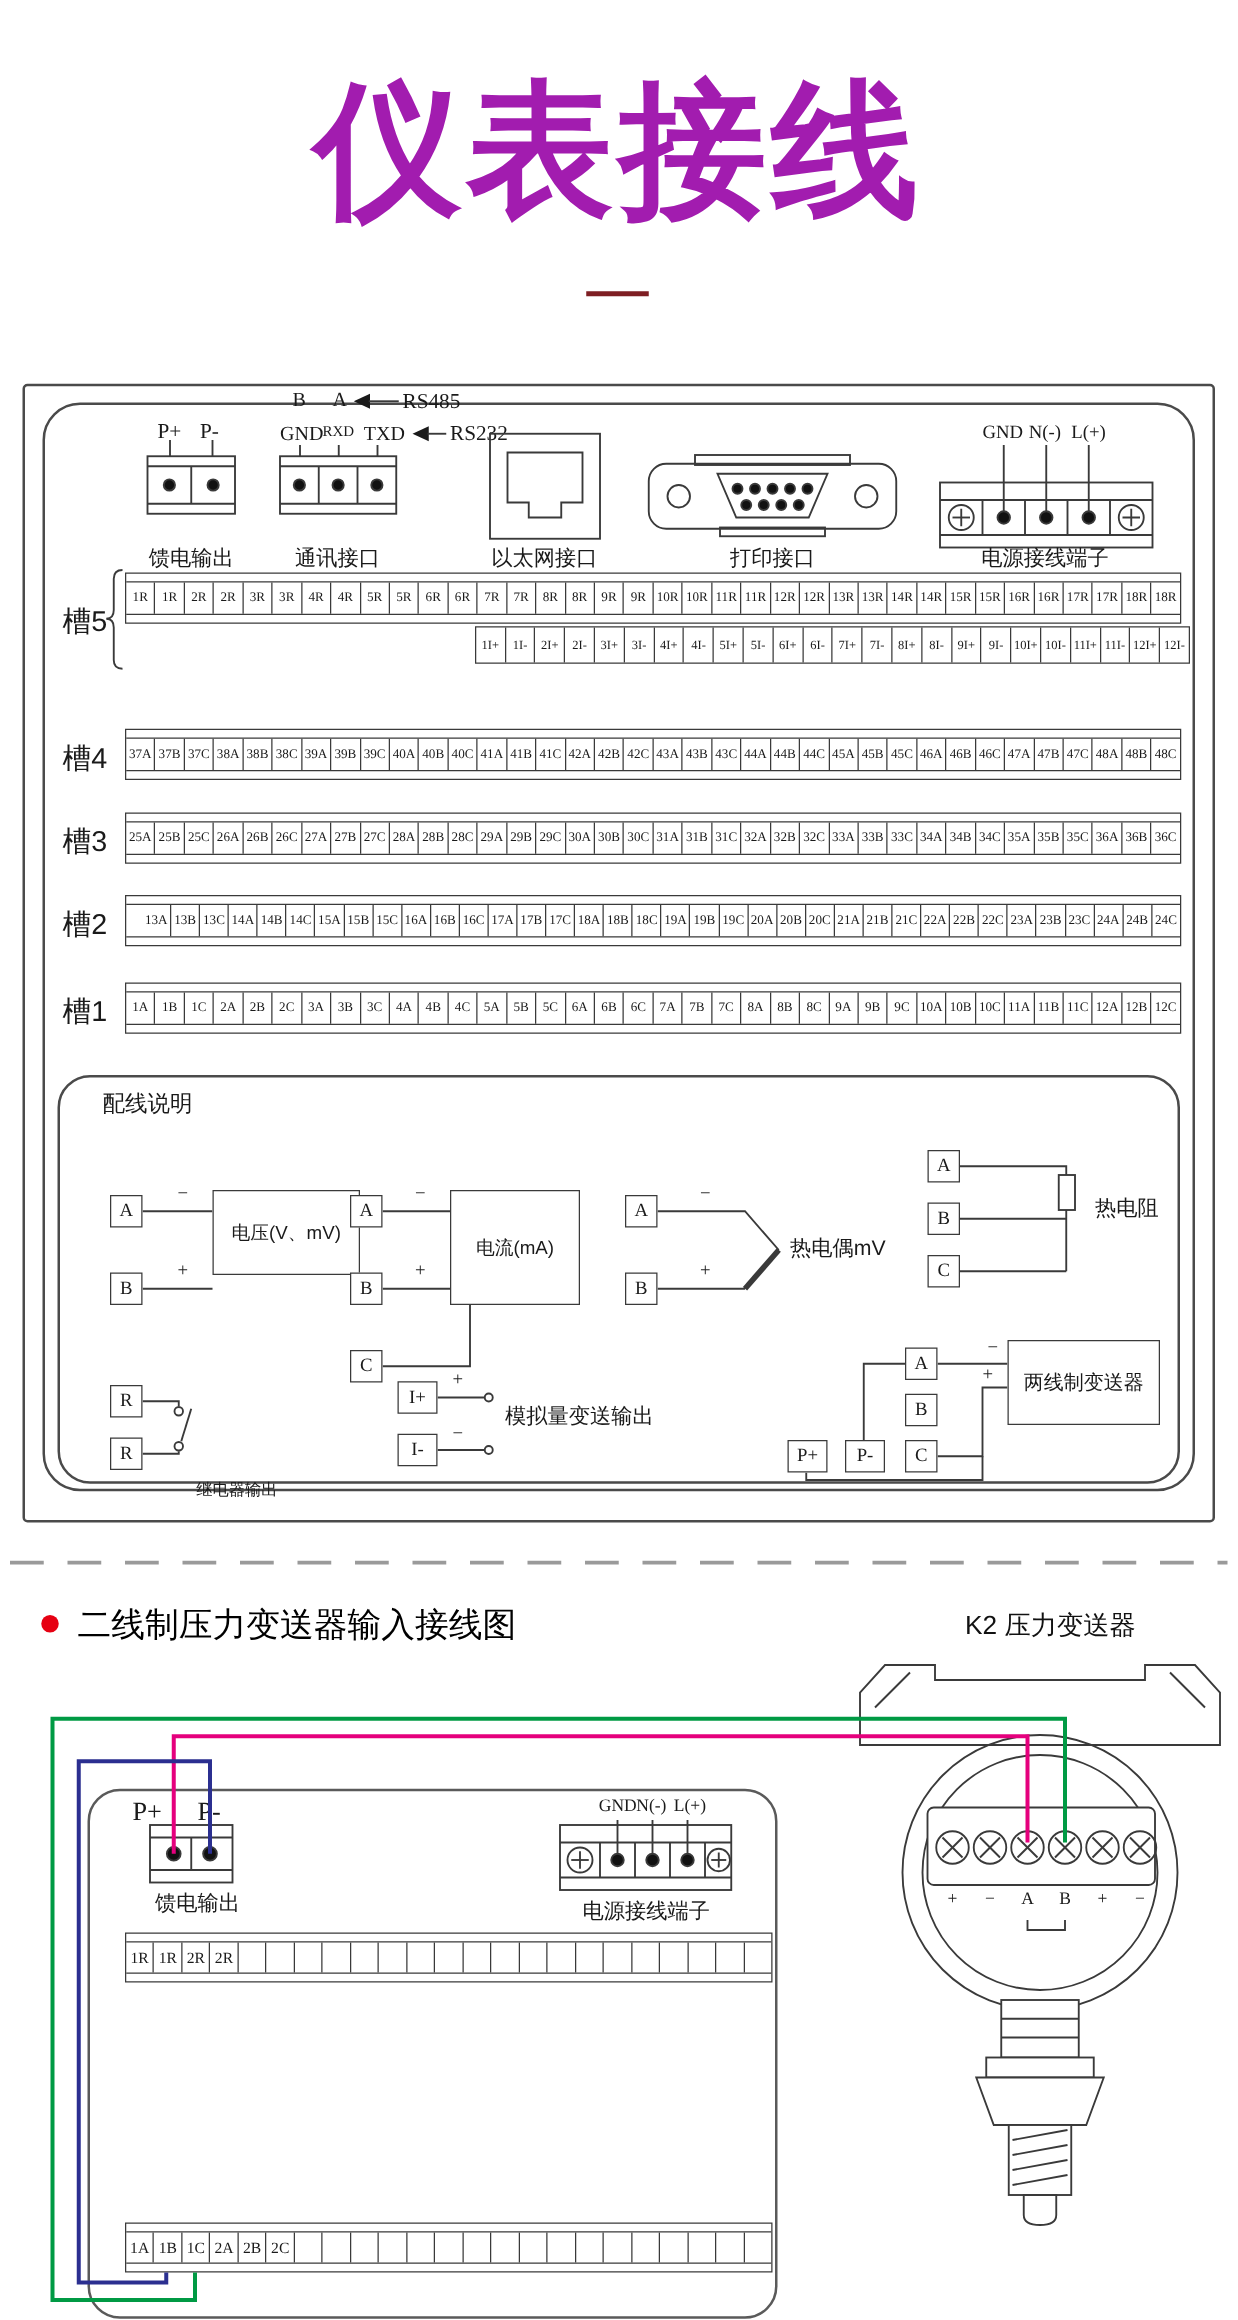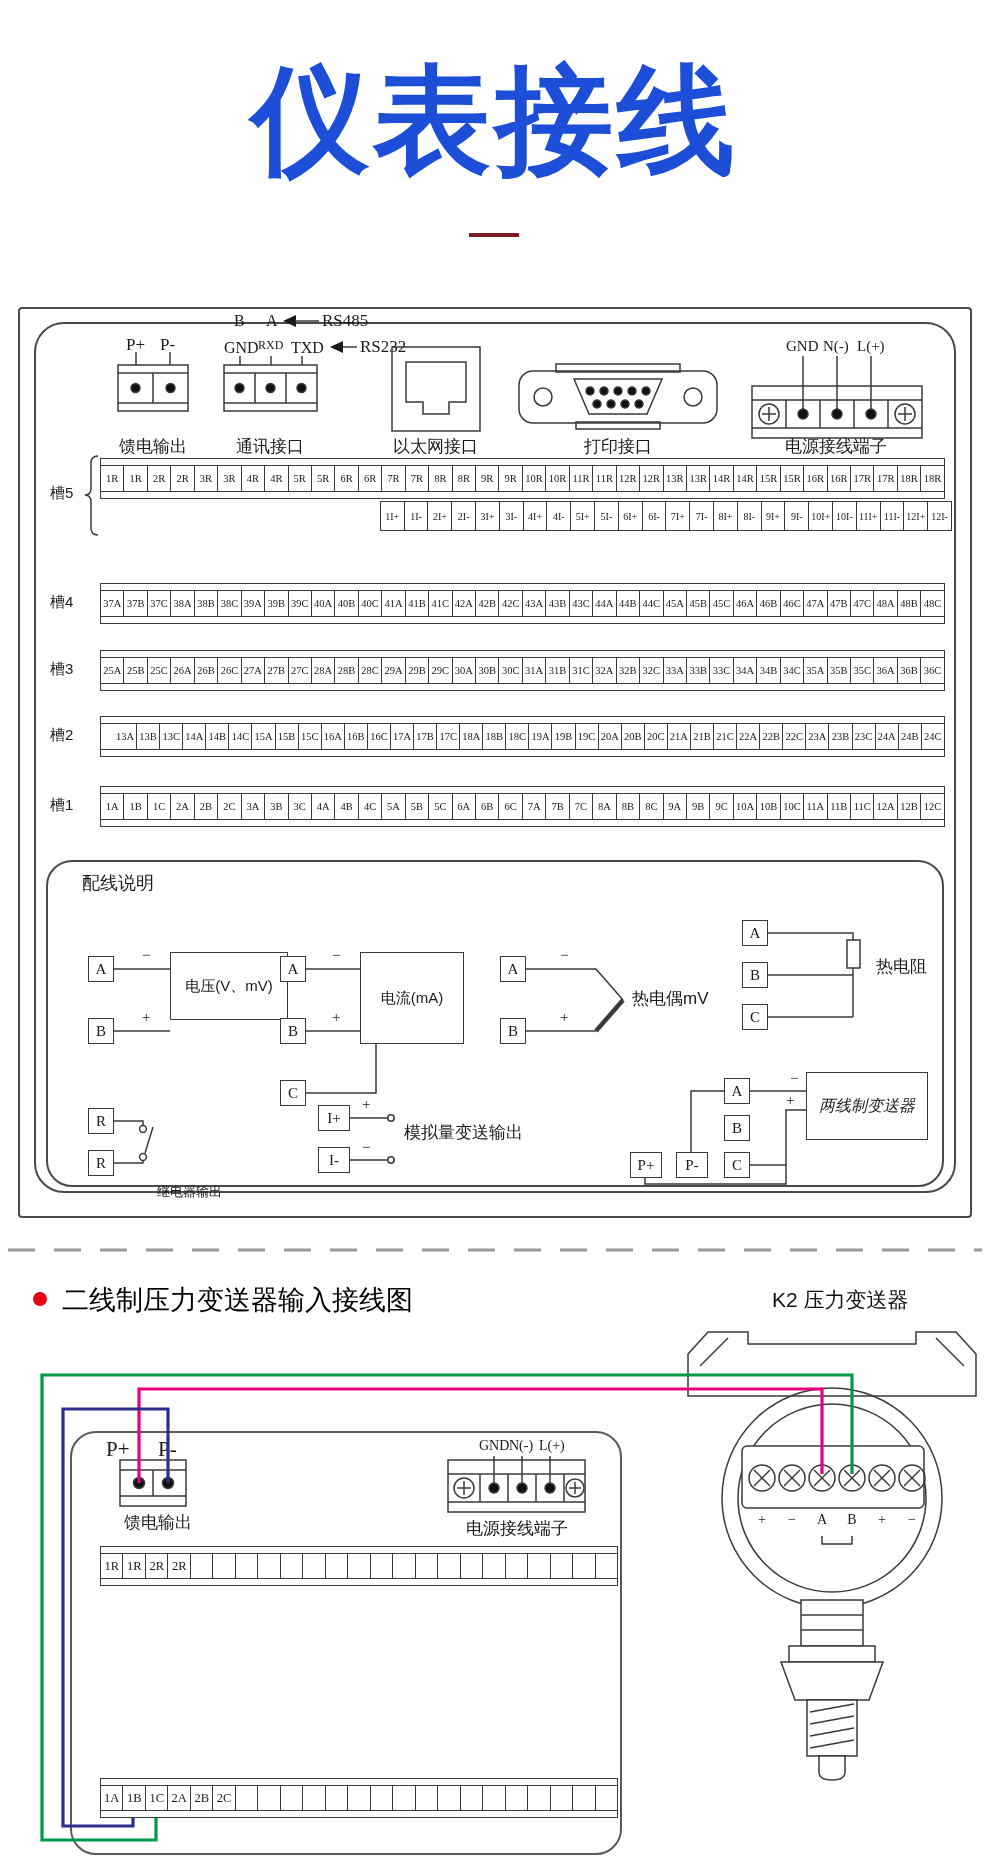--- a/index.html
+++ b/index.html
@@ -1,21 +1,21 @@
 <!DOCTYPE html>
 <html><head>
 <meta charset="utf-8">
 <style>
   html,body{margin:0;padding:0;background:#fff;}
   .page{position:relative;width:990px;height:1856px;background:#fff;overflow:hidden;
         font-family:"Liberation Sans",sans-serif;color:#1a1a1a;}
   .lbl{position:absolute;white-space:nowrap;line-height:1.1;}
   .serif{font-family:"Liberation Serif",serif;}
   .page-title{position:absolute;left:0;right:0;top:42px;text-align:center;
-              font-size:118px;font-weight:900;color:#1d4ed8;letter-spacing:4px;}
+              font-size:118px;font-weight:900;color:#a21caf;letter-spacing:4px;}
   .title-underline{position:absolute;left:469px;top:233px;width:50px;height:4px;background:#7e1e23;}
   .outer-box{position:absolute;left:18px;top:307px;width:954px;height:911px;
              border:2px solid #4a4a4a;border-radius:4px;box-sizing:border-box;}
   .inner-box{position:absolute;left:34px;top:322px;width:922px;height:871px;
              border:2px solid #4a4a4a;border-radius:30px;box-sizing:border-box;}
   .notes-box{position:absolute;left:46px;top:860px;width:898px;height:327px;
              border:2px solid #4a4a4a;border-radius:26px;box-sizing:border-box;}
   .panel-box{position:absolute;left:70px;top:1431px;width:552px;height:424px;
              border:2px solid #5a5a5a;border-radius:26px;box-sizing:border-box;}
   .tbox{position:absolute;width:26px;height:26px;border:1.5px solid #3a3a3a;background:#fff;
@@ -23,21 +23,21 @@
         font-family:"Liberation Serif",serif;font-size:15px;z-index:3;}
   .strip{position:absolute;border:1.6px solid #3a3a3a;background:#fff;box-sizing:border-box;
          display:flex;flex-direction:column;z-index:3;}
   .band{height:6px;flex:0 0 6px;}
   .bt{border-bottom:1.2px solid #3a3a3a;}
   .bb{border-top:1.2px solid #3a3a3a;}
   .cellrow{flex:1;display:flex;align-items:stretch;font-family:"Liberation Serif",serif;}
   .tcell{flex:1;display:flex;align-items:center;justify-content:center;
          border-right:1px solid #3a3a3a;overflow:hidden;}
   .tcell:last-child{border-right:none;}
-  .slotname{font-size:15px;z-index:3;}
+  .slotname{font-size:23px;z-index:3;}
   .connlbl{font-size:17px;z-index:3;}
   .sign{font-family:"Liberation Serif",serif;font-size:15px;z-index:3;}
   .dlabel{z-index:3;}
   .boxlabel{position:absolute;display:flex;align-items:center;justify-content:center;
             border:1.6px solid #3a3a3a;background:#fff;box-sizing:border-box;z-index:3;font-size:15px;}
   svg{position:absolute;left:0;top:0;z-index:2;}
   svg.wires{z-index:5;}
   .bullet{position:absolute;width:14px;height:14px;border-radius:50%;background:#e60012;z-index:3;}
   .sec2-title{position:absolute;font-size:27px;color:#000;z-index:3;}
   .k2-title{position:absolute;font-size:21px;color:#111;z-index:3;}
@@ -559,21 +559,21 @@
   <span class="lbl sign" style="left:362px;top:1139px;">−</span>
   <span class="lbl dlabel" style="left:404px;top:1124px;font-size:17px;">模拟量变送输出</span>
 
   <div class="tbox" style="left:630px;top:1152px;width:32px;">P+</div>
   <div class="tbox" style="left:676px;top:1152px;width:32px;">P-</div>
   <div class="tbox" style="left:724px;top:1078px;">A</div>
   <div class="tbox" style="left:724px;top:1115px;">B</div>
   <div class="tbox" style="left:724px;top:1152px;">C</div>
   <span class="lbl sign" style="left:790px;top:1070px;">−</span>
   <span class="lbl sign" style="left:786px;top:1092px;">+</span>
-  <div class="boxlabel" style="left:806px;top:1072px;width:122px;height:68px;font-size:16px;font-style:italic;">两线制变送器</div>
+  <div class="boxlabel" style="left:806px;top:1072px;width:122px;height:68px;font-size:16px;">两线制变送器</div>
 
   <div class="bullet" style="left:33px;top:1292px;"></div>
   <div class="sec2-title" style="left:62px;top:1282px;">二线制压力变送器输入接线图</div>
   <div class="k2-title" style="left:772px;top:1286px;">K2 压力变送器</div>
 
   <span class="lbl serif" style="left:106px;top:1438px;font-size:21px;">P+</span>
   <span class="lbl serif" style="left:158px;top:1438px;font-size:21px;">P-</span>
   <span class="lbl connlbl" style="left:124px;top:1514px;">馈电输出</span>
 
   <span class="lbl serif" style="left:479px;top:1438px;font-size:14px;">GND</span>

